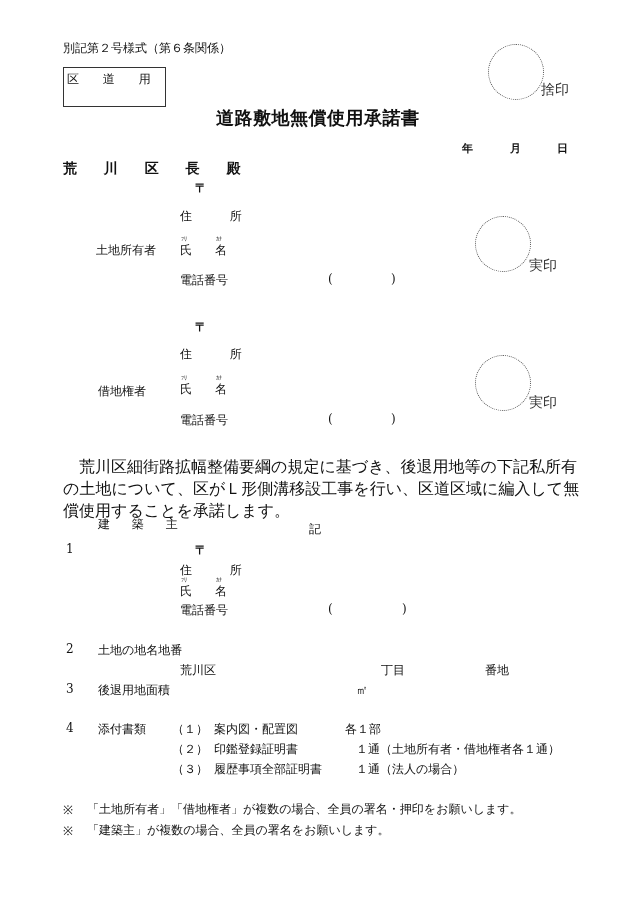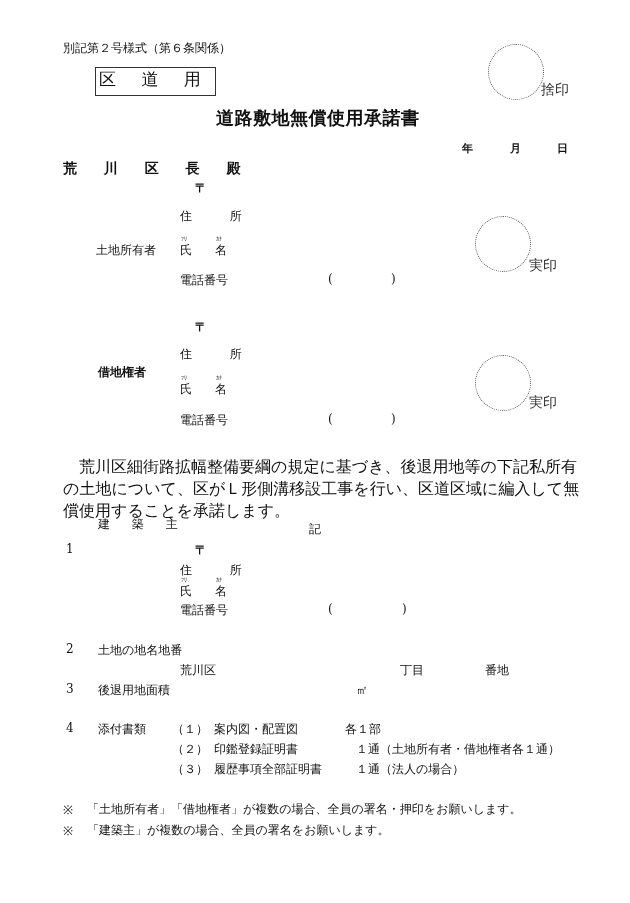--- a/index.html
+++ b/index.html
@@ -8,25 +8,24 @@
       font-family: "DejaVu Serif", "Liberation Serif", serif;
       color: #111111;
     }
     .abs { position: absolute; white-space: nowrap; }
     .f11 { font-size: 11px; }
     .f12 { font-size: 12px; }
     .bold { font-weight: bold; }
 
     .kudoyo {
       border: 1px solid #333;
-      padding: 1px 4px 6px 3px;
-      font-size: 17px;
+      padding: 1px 4px 17px 3px;
+      font-size: 12px;
       letter-spacing: 10px;
       line-height: 20px;
-      margin-left: 32px;
     }
     .title { font-size: 18px; font-weight: bold; letter-spacing: 0.5px; }
     .addressee { font-size: 14px; font-weight: bold; letter-spacing: 11px; }
     .spaced { letter-spacing: 17px; }
     .kenchiku { letter-spacing: 9px; }
 
     .seal {
       position: absolute;
       border: 1.3px dotted #555;
       border-radius: 50%;
@@ -71,21 +70,21 @@
   <div class="abs f12" style="left:328px; top:272px;">(</div>
   <div class="abs f12" style="left:391px; top:272px;">)</div>
 
   <div class="seal" style="left:475px; top:216px; width:54px; height:54px;"></div>
   <div class="abs seal-label" style="left:529px; top:257px;">実印</div>
 </div>
 
 <div>
   <div class="abs f12 bold" style="left:195px; top:319px;">〒</div>
   <div class="abs f12 spaced" style="left:180px; top:346px;">住 所</div>
-  <div class="abs f12" style="left:98px; top:364px;font-weight:bold;">借地権者</div>
+  <div class="abs f12" style="left:98px; top:383px;">借地権者</div>
   <div class="furi-wrap f12" style="left:180px; top:381px;">
     <span class="furi">ﾌﾘ</span>
     <span>氏</span>
   </div>
   <div class="furi-wrap f12" style="left:215px; top:381px;">
     <span class="furi">ｶﾅ</span>
     <span>名</span>
   </div>
   <div class="abs f12" style="left:180px; top:412px;">電話番号</div>
   <div class="abs f12" style="left:328px; top:412px;">(</div>
@@ -114,21 +113,21 @@
   </div>
   <div class="abs f12" style="left:180px; top:602px;">電話番号</div>
   <div class="abs f12" style="left:328px; top:602px;">(</div>
   <div class="abs f12" style="left:402px; top:602px;">)</div>
 </div>
 
 <div>
   <div class="abs f12" style="left:66px; top:642px;">2</div>
   <div class="abs f12" style="left:98px; top:642px;">土地の地名地番</div>
   <div class="abs f12" style="left:180px; top:662px;">荒川区</div>
-  <div class="abs f12" style="left:400px; top:662px;">丁目</div>
+  <div class="abs f12" style="left:381px; top:662px;">丁目</div>
   <div class="abs f12" style="left:485px; top:662px;">番地</div>
 </div>
 
 <div>
   <div class="abs f12" style="left:66px; top:682px;">3</div>
   <div class="abs f12" style="left:98px; top:682px;">後退用地面積</div>
   <div class="abs f12" style="left:356px; top:682px;">㎡</div>
 </div>
 
 <div>

